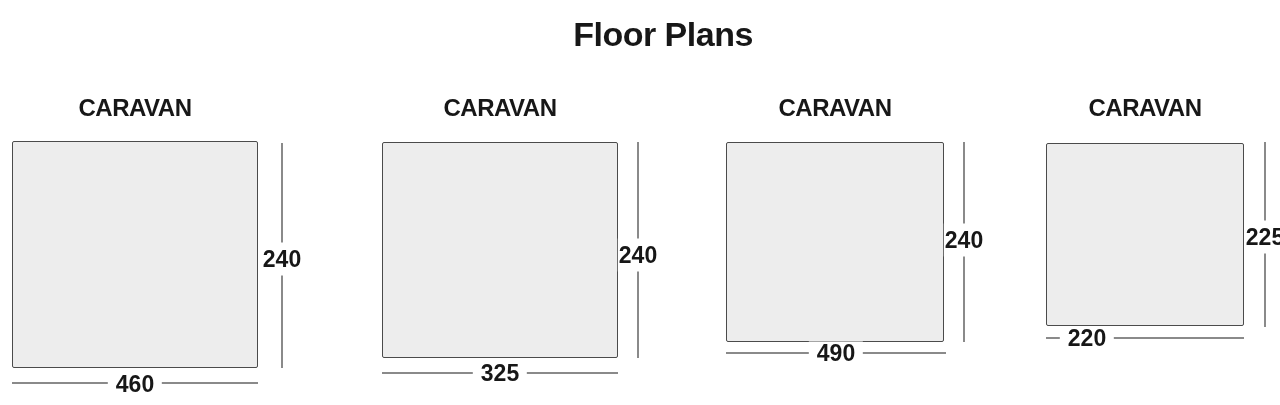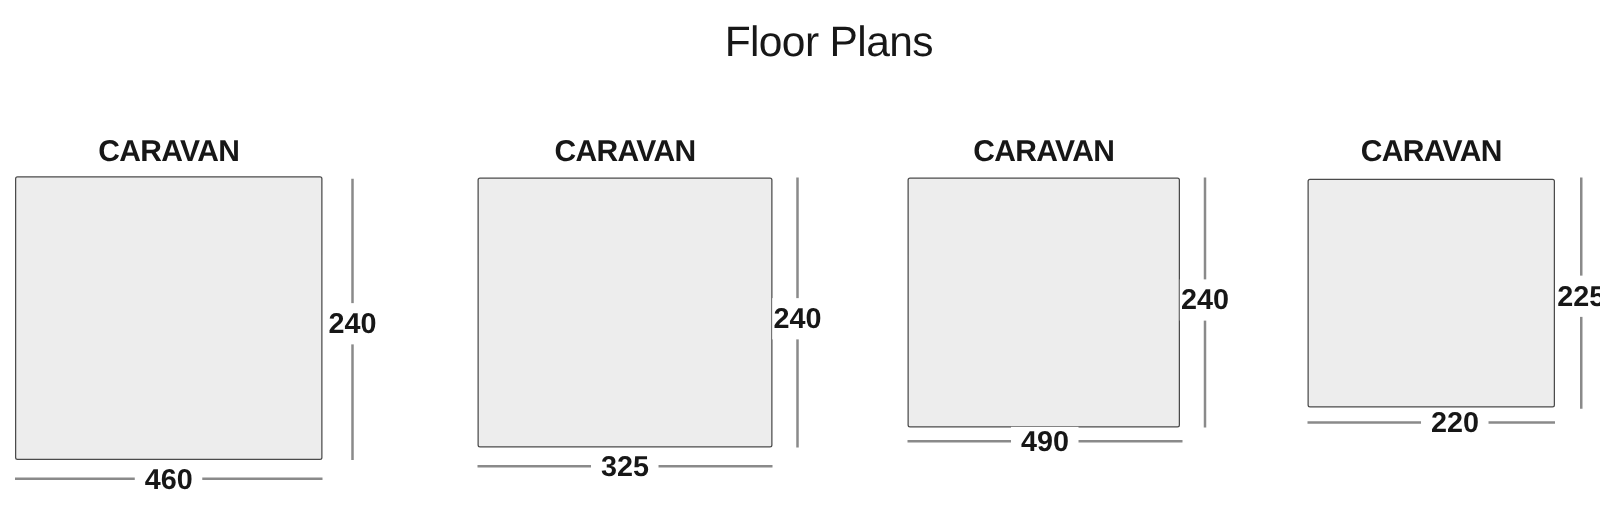--- a/index.html
+++ b/index.html
@@ -14,27 +14,27 @@
   body{
     width:1280px;height:405px;
     position:relative;overflow:hidden;
     font-family:"Liberation Sans", sans-serif;
     color:var(--text);
   }
   .page-title{
     position:absolute;
     top:17px;left:663px;
     transform:translateX(-50%);
-    font-size:34px;font-weight:400;line-height:1;
+    font-size:34px;font-weight:700;line-height:1;
     letter-spacing:-0.5px;
     white-space:nowrap;
   }
   .plan{display:contents;}
   .plan-title{
-    position:absolute;top:110px;
+    position:absolute;top:96px;
     text-align:center;
     font-size:24px;font-weight:700;line-height:1;
     letter-spacing:-0.5px;
   }
   .rect{
     position:absolute;
     background:var(--rect-fill);
     border:1px solid var(--rect-border);
     border-radius:2px;
   }
@@ -93,17 +93,17 @@
   <div class="dim hlabel" style="left:836px;top:353px;">490</div>
 </section>
 
 
 <section class="plan">
   <div class="plan-title" style="left:1046px;width:198px;">CARAVAN</div>
   <div class="rect" style="left:1046px;top:143px;width:198px;height:183px;"></div>
   <div class="vline" style="left:1264px;top:142px;height:185px;"></div>
   <div class="dim vlabel" style="left:1265px;top:237px;">225</div>
   <div class="hline" style="left:1046px;top:337px;width:198px;"></div>
-  <div class="dim hlabel" style="left:1164px;top:338px;">220</div>
+  <div class="dim hlabel" style="left:1087px;top:338px;">220</div>
 </section>
 
 
 
 
 </body></html>

